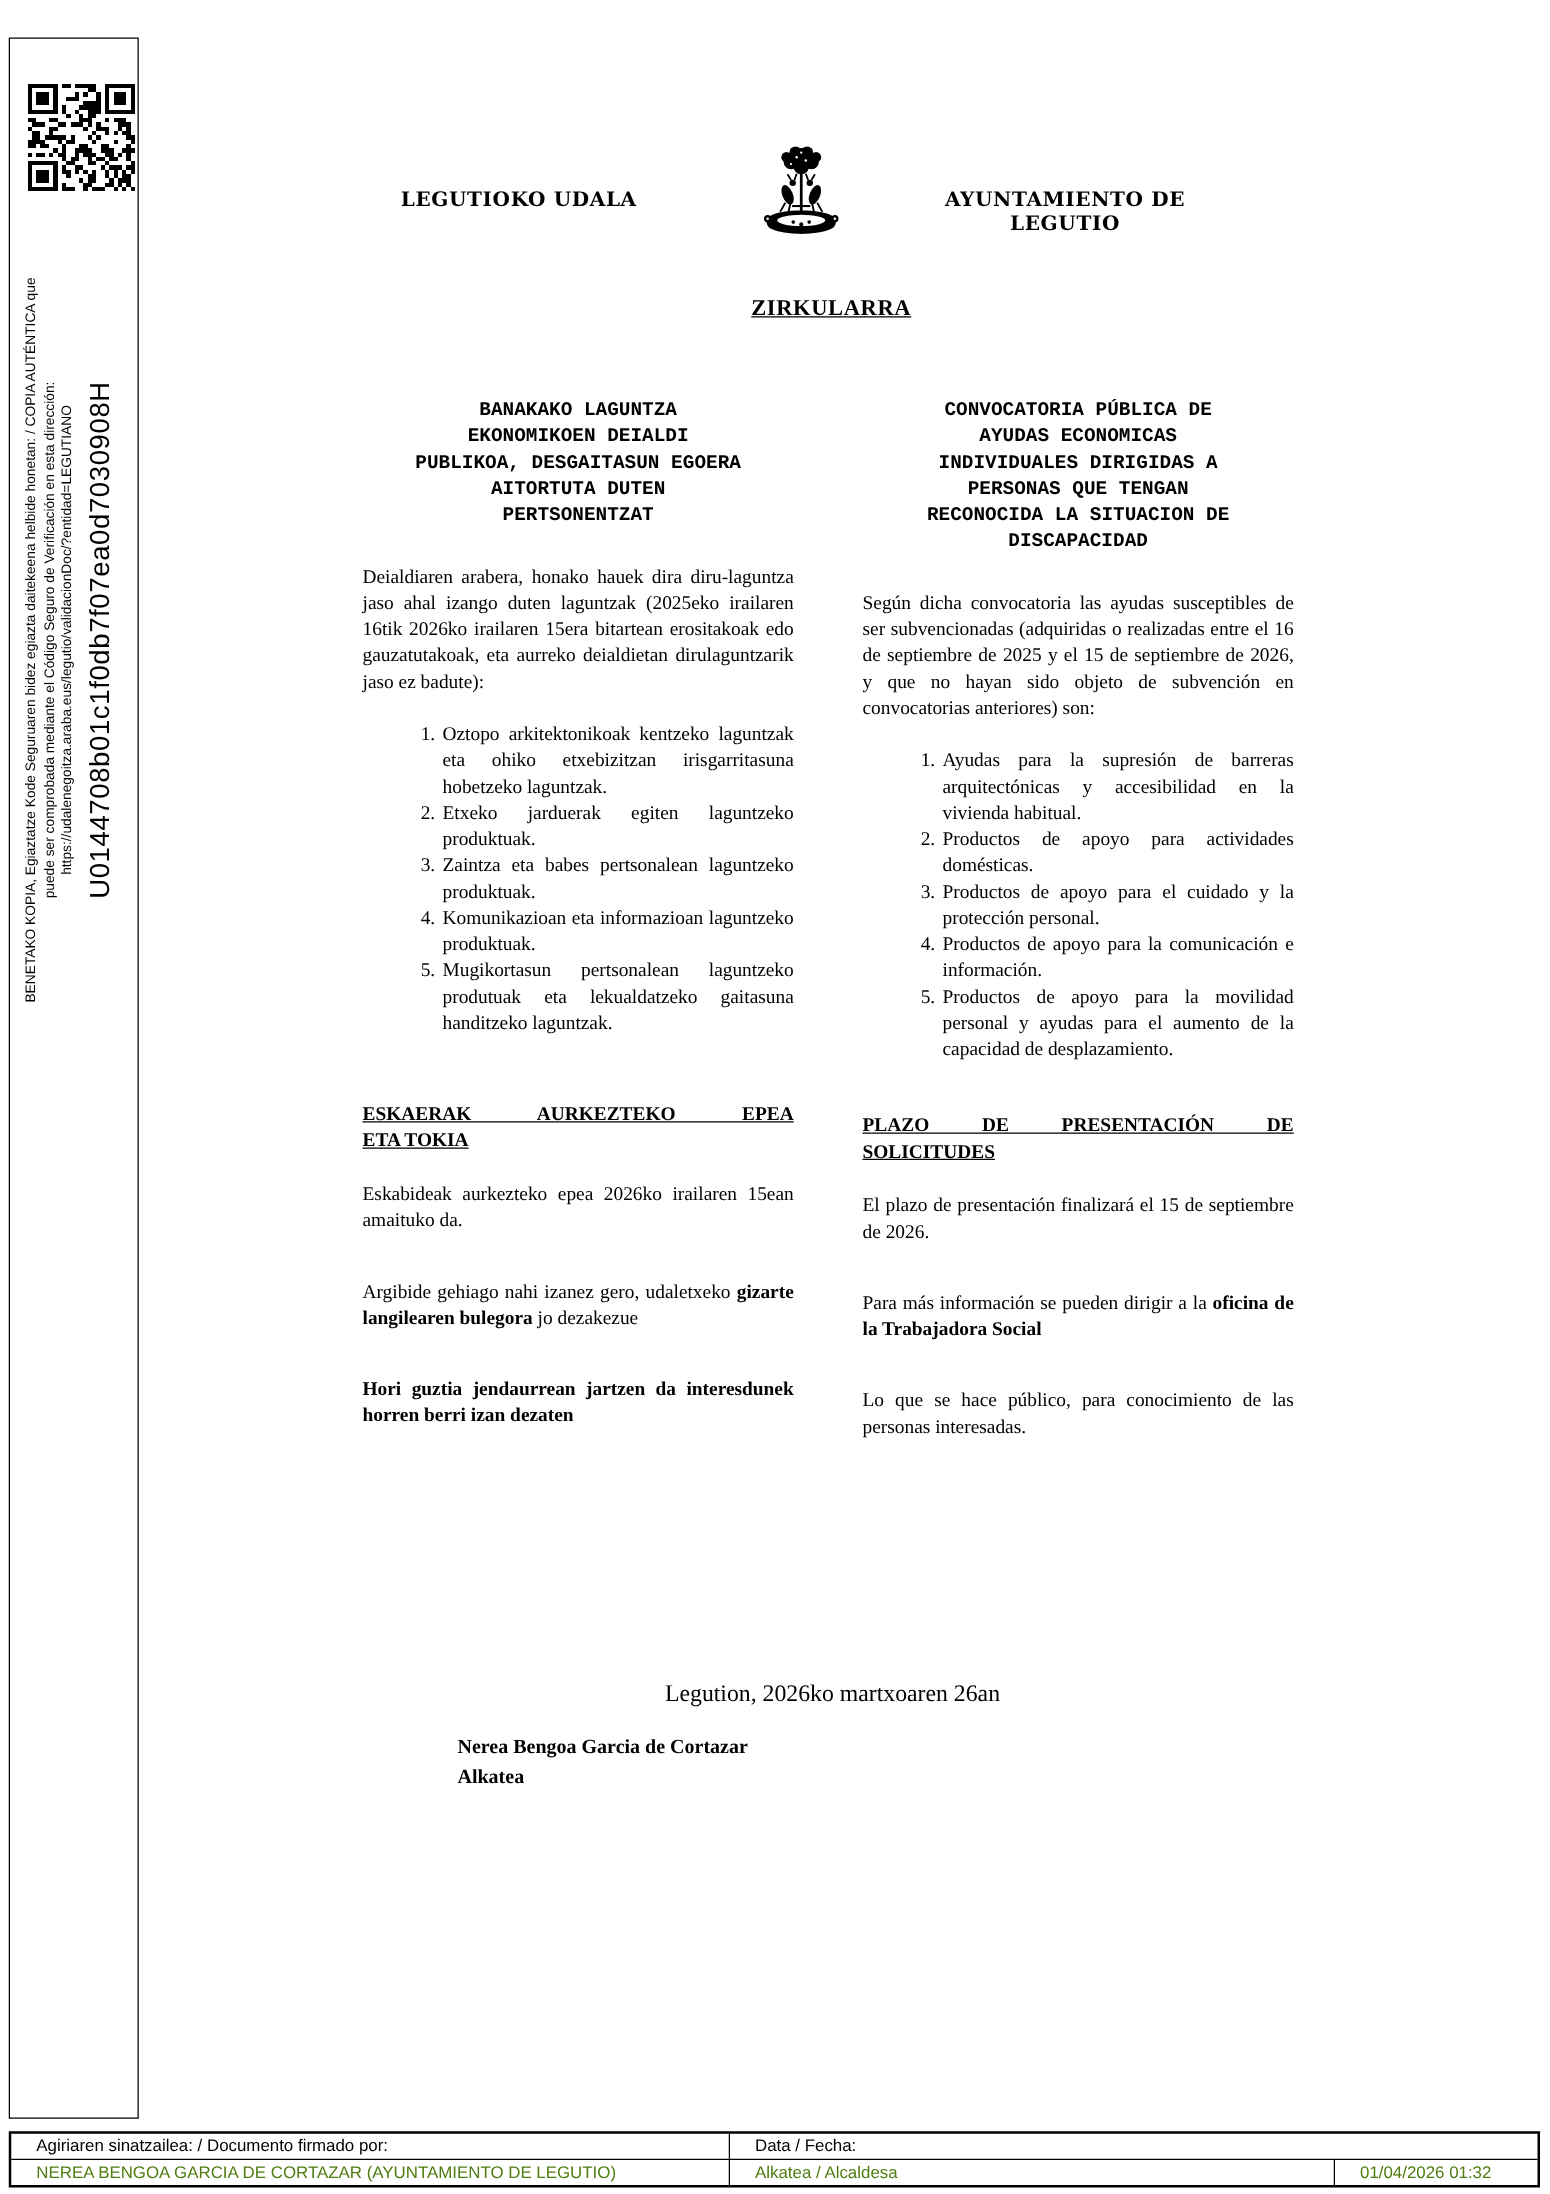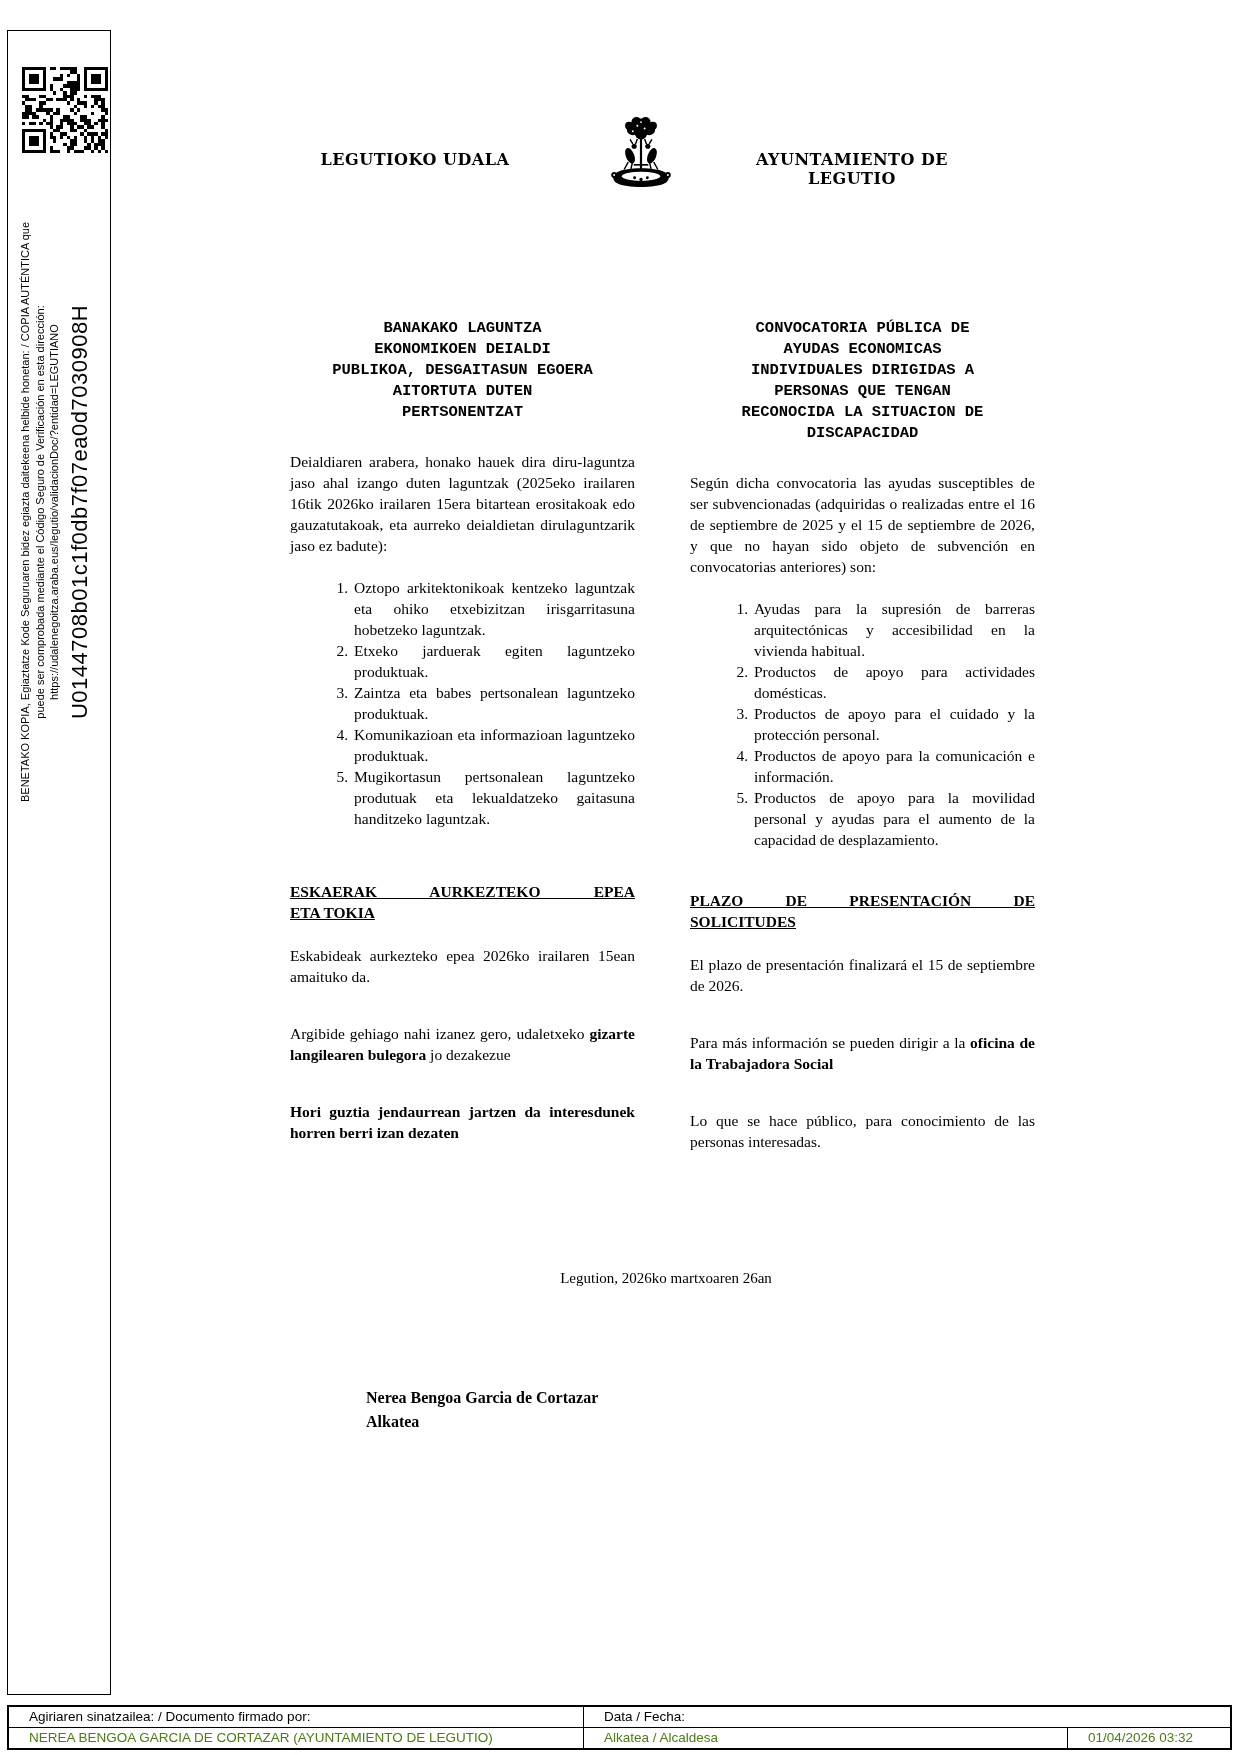--- a/index.html
+++ b/index.html
@@ -36,21 +36,21 @@
   .col ol{margin:18px 0 52px 0;padding-left:62px;}
   .col-right ol{margin-bottom:40px;}
   .col li{text-align:justify;padding-left:2px;}
   .sec-heading{font-weight:bold;margin:0 0 22px 0;}
   .sec-heading .jline{text-align:justify;text-align-last:justify;text-decoration:underline;}
   .sec-heading .lline{text-align:left;text-decoration:underline;}
   .gap-par{margin-top:36px !important;}
   b{font-weight:bold;}
 
   
-  .place-date{position:absolute;left:366px;top:1270px;width:600px;text-align:center;font-size:15px;}
+  .place-date{position:absolute;left:366px;top:1345px;width:600px;text-align:center;font-size:19px;}
   .signer{position:absolute;left:366px;top:1386px;width:600px;
           font-weight:bold;font-size:16px;line-height:24px;}
 
   
   .ftable{position:absolute;left:7px;top:1705px;width:1225px;box-sizing:border-box;
           border:2px solid #000;font-family:"Liberation Sans",sans-serif;font-size:13.5px;}
   .frow{display:grid;grid-template-columns:575px 484px 162px;}
   .frow.head{border-bottom:1px solid #000;}
   .fcell{padding:2px 6px 3px 20px;border-right:1.5px solid #000;box-sizing:border-box;
          white-space:nowrap;overflow:hidden;}
@@ -320,20 +320,21 @@
       <circle cx="30" cy="78" r="2.2"></circle>
         <circle cx="40" cy="79" r="2.2"></circle>
         <circle cx="50" cy="78" r="2.2"></circle>
       <circle cx="33" cy="71" r="1.6"></circle>
         <circle cx="47" cy="71" r="1.6"></circle>
         <circle cx="40" cy="73" r="1.8"></circle>
     </g>
   </svg>
   <div class="org org-right">AYUNTAMIENTO DE LEGUTIO</div>
 
+  <div class="doc-title">ZIRKULARRA</div>
 
   <div class="col col-left">
     <div class="col-heading">
       <div>BANAKAKO LAGUNTZA</div>
       <div>EKONOMIKOEN DEIALDI</div>
       <div>PUBLIKOA, DESGAITASUN EGOERA</div>
       <div>AITORTUTA DUTEN</div>
       <div>PERTSONENTZAT</div>
     </div>
     <p>Deialdiaren arabera, honako hauek dira diru-laguntza jaso ahal izango duten laguntzak (2025eko irailaren 16tik 2026ko irailaren 15era bitartean erositakoak edo gauzatutakoak, eta aurreko deialdietan dirulaguntzarik jaso ez badute):</p>
@@ -386,17 +387,17 @@
   </div>
 
   <div class="ftable">
     <div class="frow head">
       <div class="fcell">Agiriaren sinatzailea: / Documento firmado por:</div>
       <div class="fcell">Data / Fecha:</div>
     </div>
     <div class="frow vals">
       <div class="fcell">NEREA BENGOA GARCIA DE CORTAZAR (AYUNTAMIENTO DE LEGUTIO)</div>
       <div class="fcell">Alkatea / Alcaldesa</div>
-      <div class="fcell">01/04/2026 03:32</div>
+      <div class="fcell">01/04/2026 01:32</div>
     </div>
   </div>
 
 </div>
 
 </body></html>

